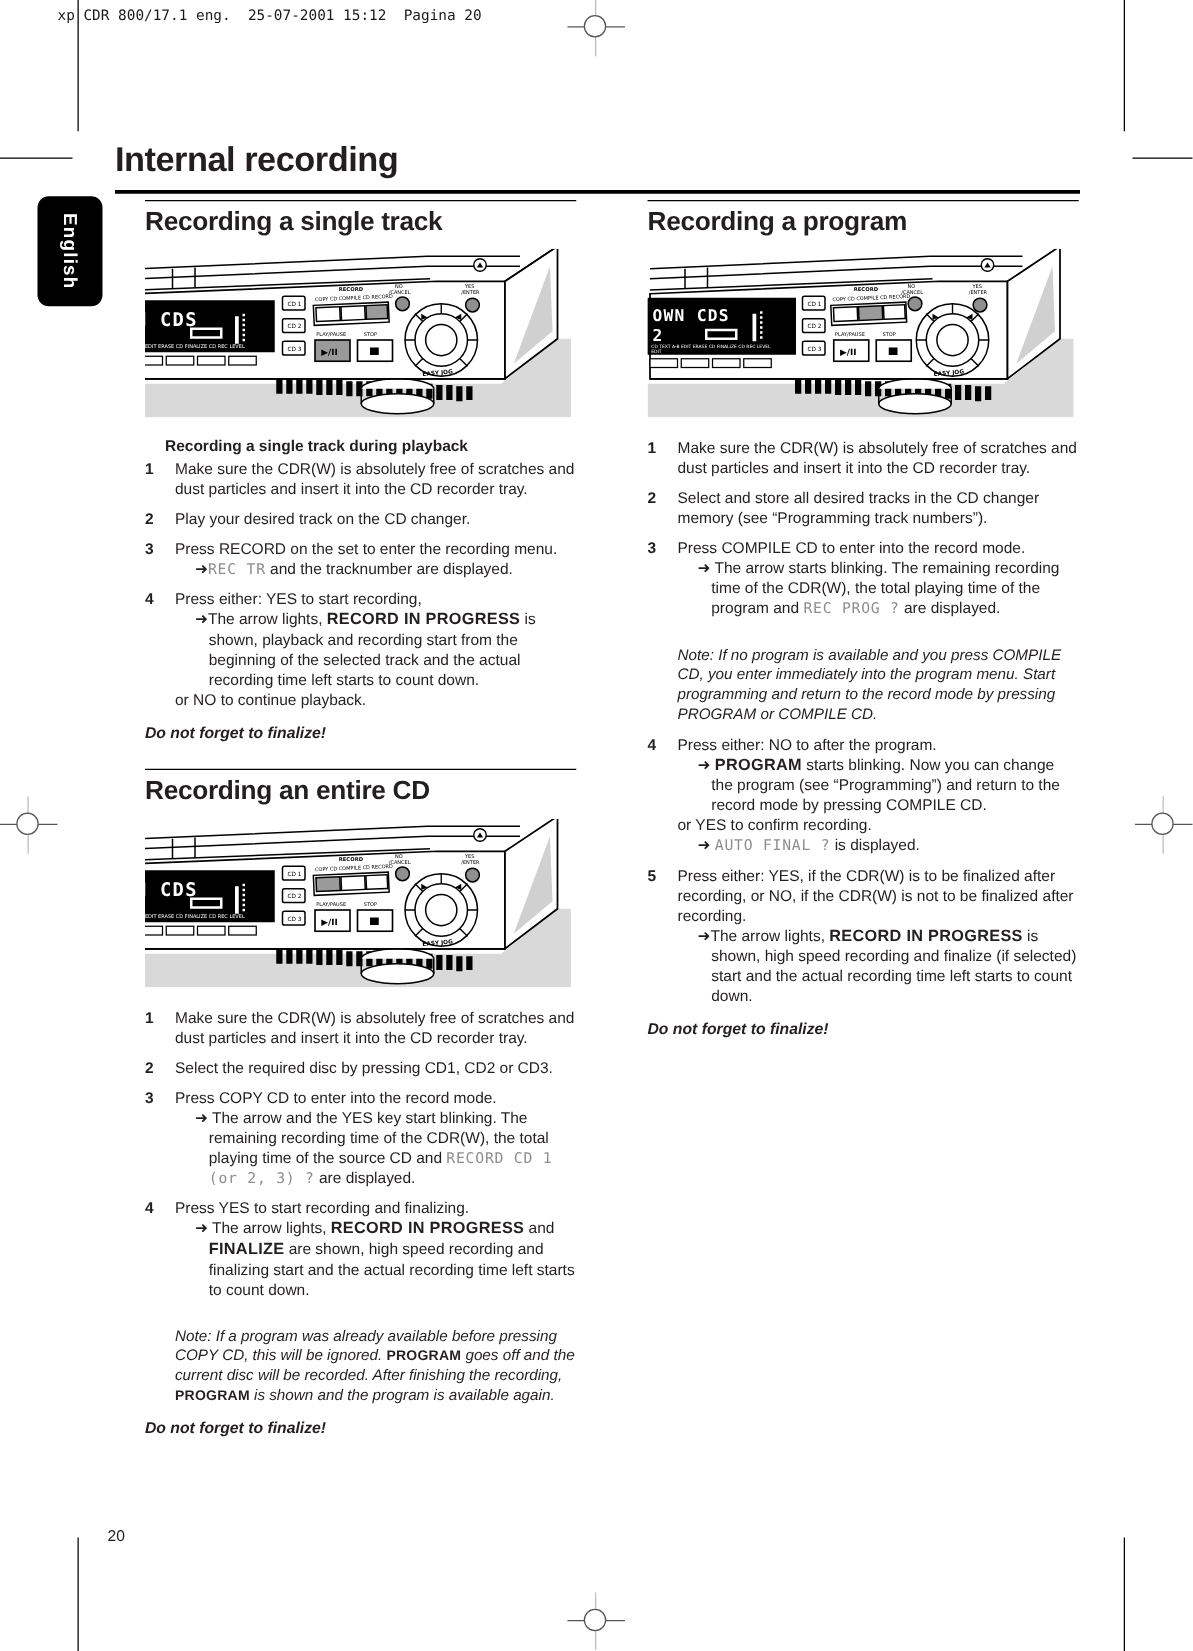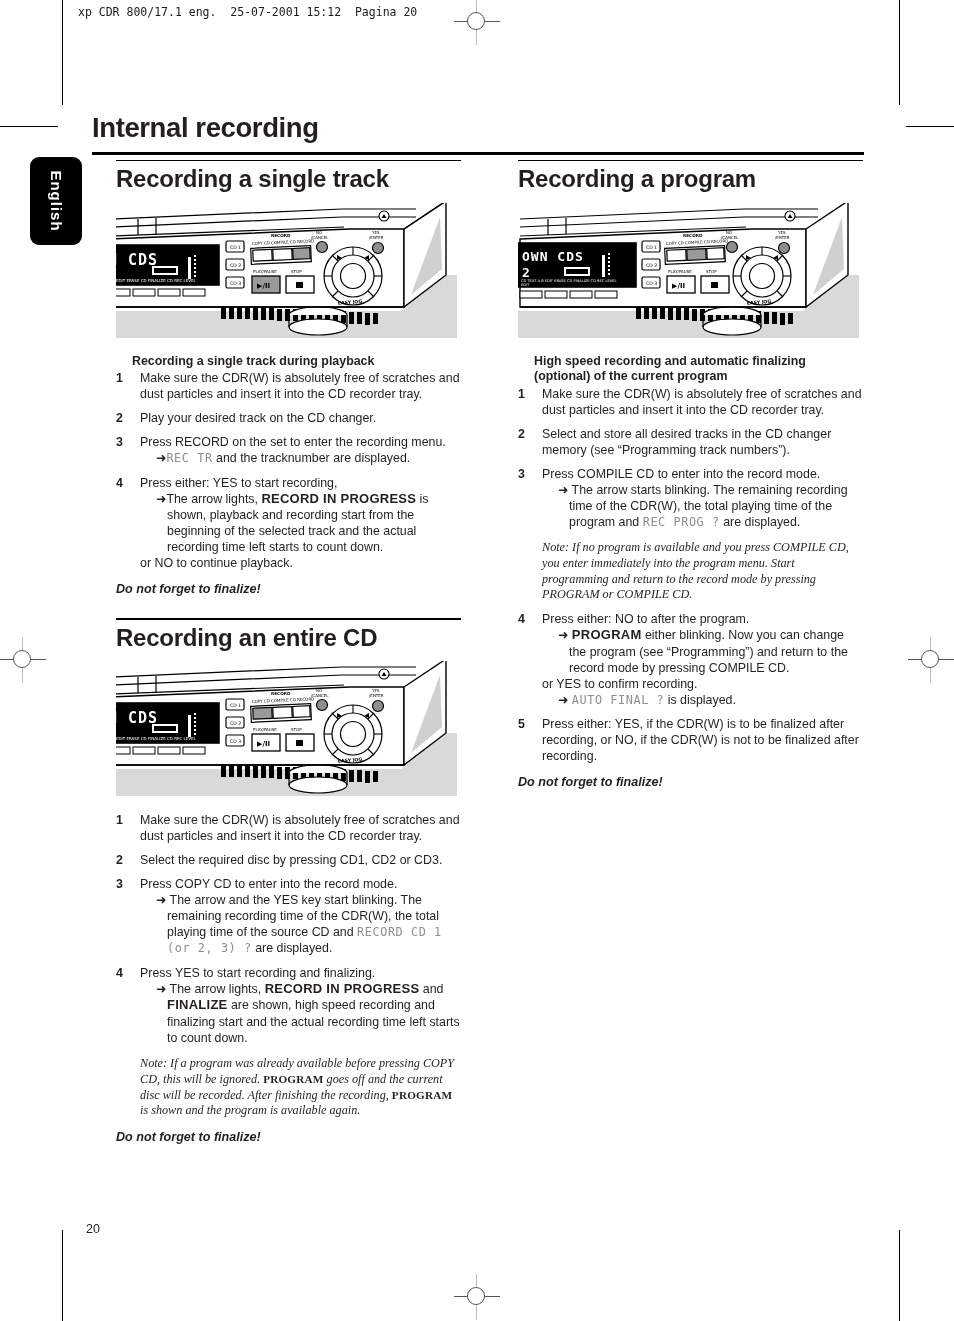--- a/index.html
+++ b/index.html
@@ -27,21 +27,20 @@
   .reg .vl { position: absolute; left: 22px; top: 0; width: 1px; height: 46px; background: #555; }
   .reg .hl { position: absolute; top: 22px; left: 0; height: 1px; width: 46px; background: #555; }
   .reg.grey .vl { background: #bdbdbd; }
 
   
   .slug {
     position: absolute; left: 46px; top: 5px;
     font-family: "DejaVu Sans Mono", monospace;
     font-size: 11.5px; letter-spacing: 0px; color: #1a1a1a;
     white-space: pre;
-    margin-left: 32px;
   }
 
   
   .lang-tab {
     position: absolute; left: 30px; top: 157px;
     width: 52px; height: 88px;
     background: #000; border-radius: 9px;
   }
   .lang-tab span {
     position: absolute; left: 50%; top: 50%;
@@ -61,21 +60,21 @@
     width: 772px; height: 2.6px; background: #000;
   }
 
   
   .col { position: absolute; width: 345px; }
   .col.left  { left: 116px; top: 160px; }
   .col.right { left: 518px; top: 160px; }
 
   .sec-rule { height: 1.4px; background: #000; margin-bottom: 5px; }
   .sec-title {
-    font-size: 24px; font-weight: bold; letter-spacing: -0.25px;
+    font-size: 21px; font-weight: bold; letter-spacing: -0.25px;
     margin: 0 0 10px 0; line-height: 1.1;
   }
 
   
   .device {
     position: relative; width: 341px; height: 135px;
     background: #ffffff; overflow: hidden; margin-bottom: 16px;
   }
   .device svg { display: block; }
 
@@ -83,21 +82,21 @@
   .subhead {
     font-size: 12.4px; font-weight: bold; line-height: 1.26;
     margin: 2px 0 1px 0; padding-left: 16px;
   }
   .step { display: flex; margin-top: 8px; font-size: 12.4px; line-height: 1.29; }
   .step.tight { margin-top: 1px; }
   .step .num { width: 24px; flex: 0 0 24px; font-weight: bold; }
   .step .body { flex: 1 1 auto; }
   .note {
     font-size: 12.2px; line-height: 1.29; font-style: italic;
-    margin-top: 10px; padding-left: 24px; font-family: Liberation Serif, serif;
+    margin-top: 22px; padding-left: 24px;
   }
   .note b { font-style: normal; font-weight: bold; font-size: 11.2px; letter-spacing: 0.2px;}
   .finalize {
     font-size: 12.6px; font-weight: bold; font-style: italic;
     margin-top: 11px; padding-left: 0px;
   }
   .arrow-line { display: block; text-indent: -11px; padding-left: 11px; margin-left: 16px; }
   .sc { font-weight: bold; font-size: 13px; letter-spacing: 0.25px; }
   .lcd {
     font-family: "DejaVu Sans Mono", monospace;
@@ -609,24 +608,20 @@
           <rect x="262" y="110" width="5" height="12"></rect>
             <rect x="270" y="110" width="5" height="11"></rect>
         </g>
         <ellipse cx="214" cy="124" rx="29" ry="8" fill="#ffffff" stroke="#000" stroke-width="1.2"></ellipse>
         <path d="M185 112 L185 124 M243 112 L243 124" stroke="#000" stroke-width="1.2" fill="none"></path>
         <path d="M185 112 a29 8 0 0 1 58 0" fill="#ffffff" stroke="#000" stroke-width="1.2"></path>
         <path d="M2 104 L288 104" stroke="#000" stroke-width="1.4" fill="none"></path>
       </svg>
     </div>
 
-    <div class="subhead">
-      <span>High speed recording and automatic finalizing</span>
-      <span>(optional) of the current program</span>
-    </div>
 
     <div class="step tight">
       <div class="num">1</div>
       <div class="body">
         <span>Make sure the CDR(W) is absolutely free of scratches and dust</span>
         <span>particles and insert it into the CD recorder tray.</span>
       </div>
     </div>
 
     <div class="step">
@@ -645,34 +640,35 @@
       </div>
     </div>
 
     <div class="note">Note: If no program is available and you press COMPILE CD, you enter immediately into the program menu. Start programming and return to the record mode by pressing PROGRAM or COMPILE CD.</div>
 
     <div class="step">
       <div class="num">4</div>
       <div class="body">
         <span>Press either:</span>
         <span>NO to after the program.</span>
-        <span class="arrow-line"><span class="arw">➜</span> <span class="sc">PROGRAM</span><span> either blinking. Now you can change the program (see “Programming”) and return to the record mode by pressing COMPILE CD.</span></span>
+        <span class="arrow-line"><span class="arw">➜</span> <span class="sc">PROGRAM</span><span> starts blinking. Now you can change the program (see “Programming”) and return to the record mode by pressing COMPILE CD.</span></span>
         <span>or</span>
         <span>YES to confirm recording.</span>
         <span class="arrow-line"><span class="arw">➜</span> <span class="lcd">AUTO FINAL ?</span><span> is displayed.</span></span>
       </div>
     </div>
 
     <div class="step">
       <div class="num">5</div>
       <div class="body">
         <span>Press either:</span>
         <span>YES, if the CDR(W) is to be finalized after recording,</span>
         <span>or</span>
         <span>NO, if the CDR(W) is not to be finalized after recording.</span>
+        <span class="arrow-line"><span class="arw">➜</span><span>The arrow lights, </span><span class="sc">RECORD IN PROGRESS</span><span> is shown, high speed recording and finalize (if selected) start and the actual recording time left starts to count down.</span></span>
       </div>
     </div>
 
     <div class="finalize">Do not forget to finalize!</div>
   </div>
 </div>
 
 <div class="pageno">20</div>
 
 </body></html>

